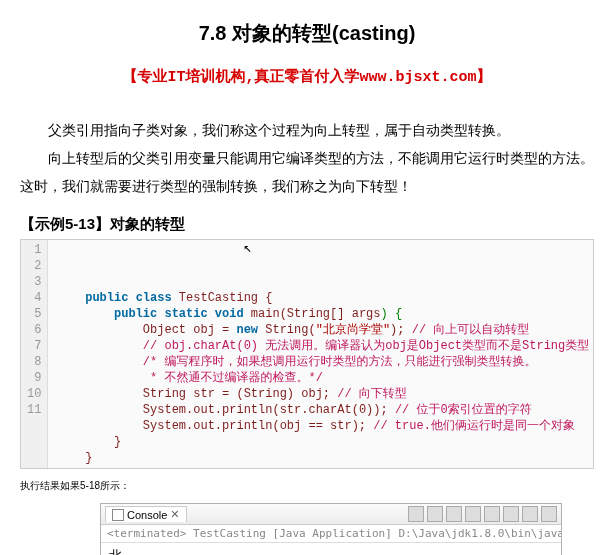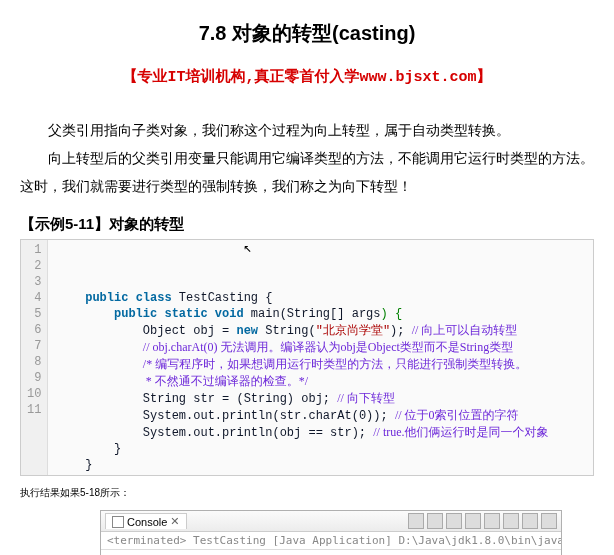--- a/index.html
+++ b/index.html
@@ -56,22 +56,22 @@
     .code {
       padding: 2px 8px;
       white-space: pre;
       line-height: 16px;
       flex: 1;
       position: relative;
     }
     .kw-blue { color: #0369a1; font-weight: bold; }
     .kw-green { color: #008000; }
     .str-red { color: #aa0000; }
-    .cmt-green { color: #6d28d9; font-family: Liberation Serif, serif; }
-    .plain { color: #0f172a; }
+    .cmt-green { color: #be185d; }
+    .plain { color: #7f1d1d; }
     .result-text {
       margin: 10px 0;
       font-size: 10px;
     }
     .console {
       border: 1px solid #b0b0b0;
       background: #f5f5f5;
       margin: 0 0 10px 80px;
       width: 460px;
       font-size: 12px;
@@ -136,21 +136,21 @@
 </head>
 <body>
 
 <div class="title">7.8 对象的转型(casting)</div>
 
 <div class="promo">【专业IT培训机构,真正零首付入学www.bjsxt.com】</div>
 
 <p class="para">父类引用指向子类对象，我们称这个过程为向上转型，属于自动类型转换。</p>
 <p class="para">向上转型后的父类引用变量只能调用它编译类型的方法，不能调用它运行时类型的方法。这时，我们就需要进行类型的强制转换，我们称之为向下转型！</p>
 
-<div class="example-label">【示例5-11】对象的转型</div>
+<div class="example-label">【示例5-13】对象的转型</div>
 
 <div class="code-block">
   <div class="gutter" id="gutter">
       <div>1</div>
       <div>2</div>
       <div>3</div>
       <div>4</div>
       <div>5</div>
       <div>6</div>
       <div>7</div>

